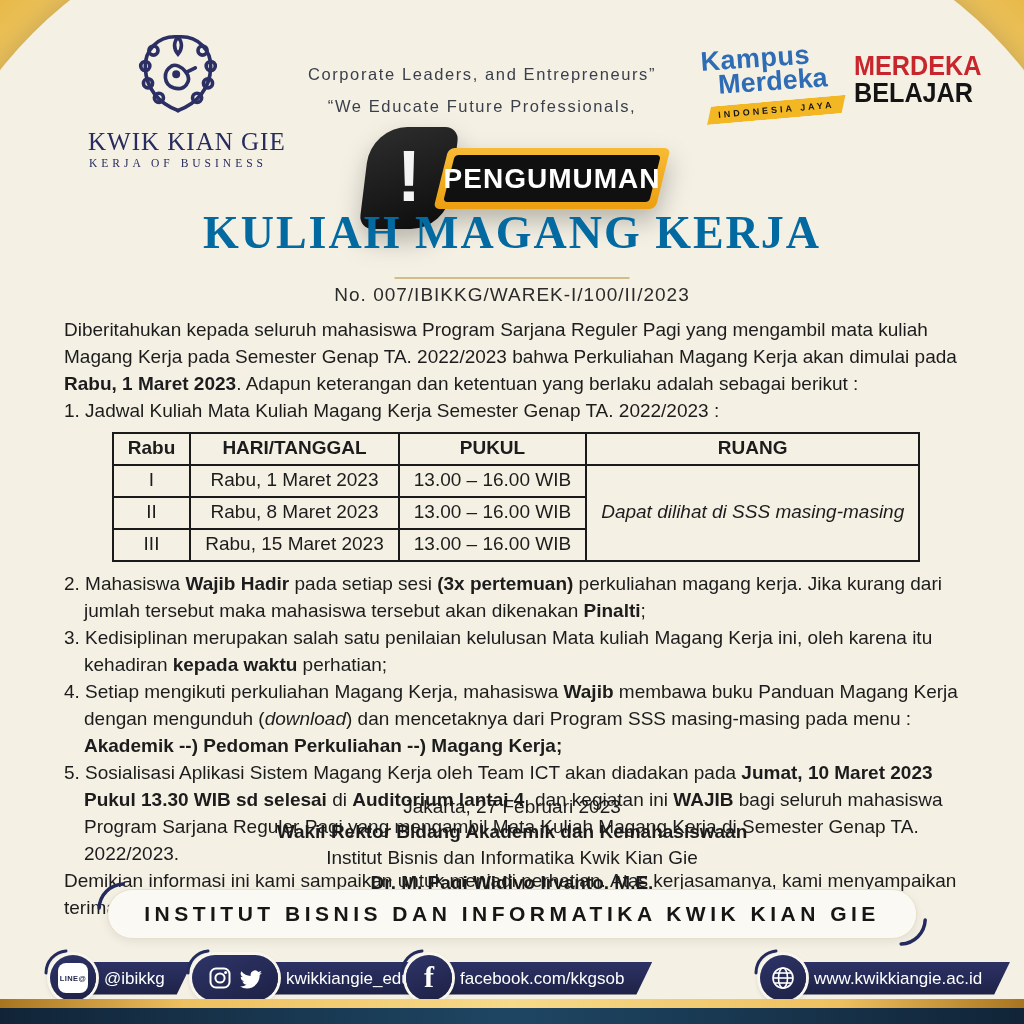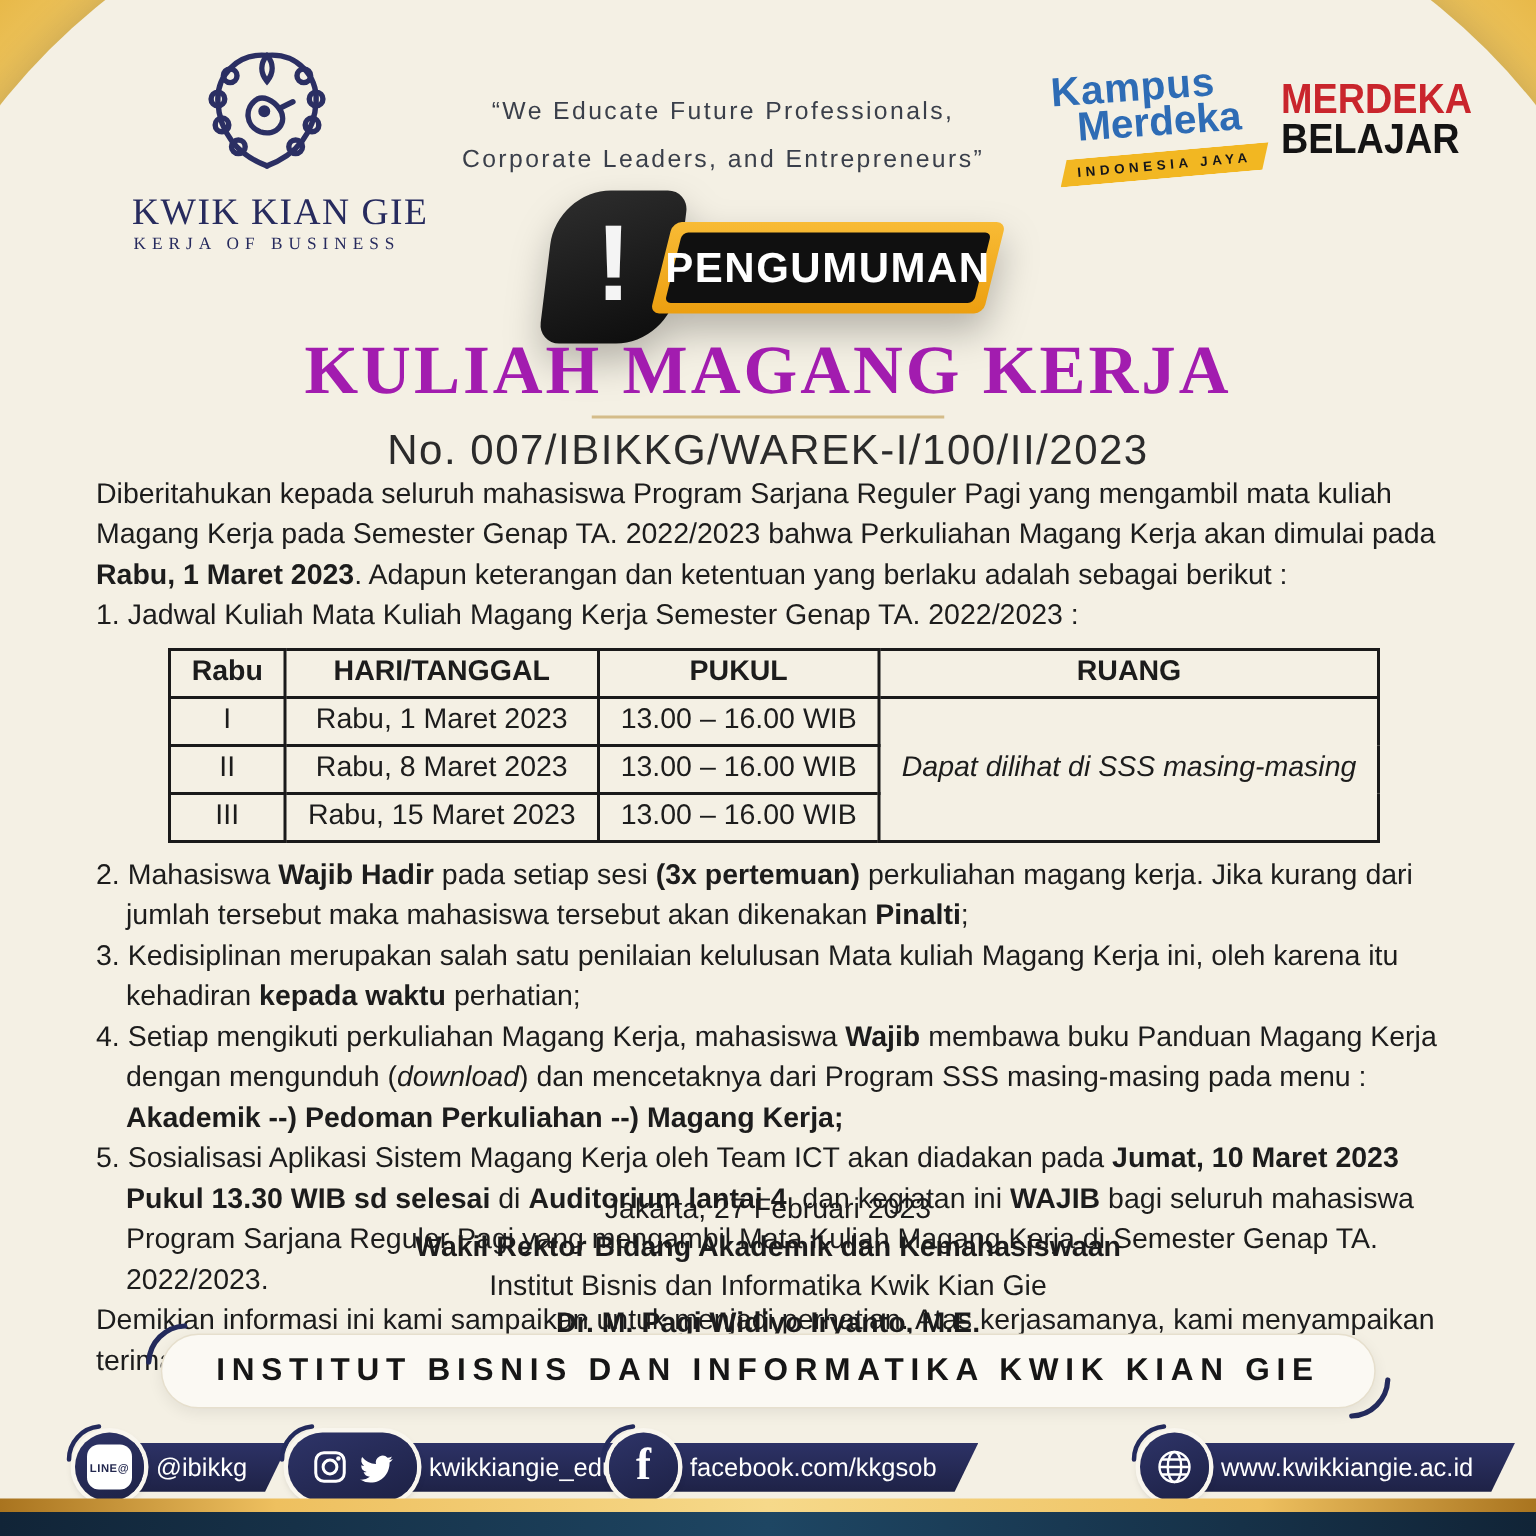--- a/index.html
+++ b/index.html
@@ -41,23 +41,23 @@
 
   
   .pengumuman { position:absolute; left:50%; top:127px; transform:translateX(-50%); width:302px; height:103px; filter:drop-shadow(0 12px 12px rgba(0,0,0,.25)); z-index:2; }
   .excl-blob { position:absolute; left:4px; top:0; width:88px; height:102px; background:linear-gradient(160deg,#2e2e2e,#0c0c0c); border-radius:36px 14px 36px 14px; transform:skewX(-7deg); }
   .excl-mark { position:absolute; left:4px; top:-2px; width:88px; height:102px; display:flex; align-items:center; justify-content:center; color:#f4f4f4; font-size:72px; font-weight:800; }
   .banner-y { position:absolute; left:80px; top:21px; width:222px; height:61px; background:linear-gradient(180deg,#f8bb35,#ec9f10); transform:skewX(-14deg); border-radius:6px; }
   .banner-k { position:absolute; left:88px; top:28px; width:206px; height:47px; background:#101010; transform:skewX(-14deg); border-radius:4px; }
   .banner-label { position:absolute; left:88px; top:28px; width:206px; height:47px; display:flex; align-items:center; justify-content:center; color:#fff; font-size:28px; font-weight:800; letter-spacing:1px; }
 
   
-  .main-title { position:absolute; top:220px; width:100%; text-align:center; font-family:"Liberation Serif",serif; font-size:46px; font-weight:600; letter-spacing:2px; color:#a21caf; z-index:2; }
+  .main-title { position:absolute; top:206px; width:100%; text-align:center; font-family:"Liberation Serif",serif; font-size:46px; font-weight:600; letter-spacing:2px; color:#0369a1; z-index:2; }
   .title-rule { position:absolute; top:277px; left:50%; transform:translateX(-50%); width:235px; height:2px; background:#c9ab6b; opacity:.75; z-index:2; }
-  .doc-number { position:absolute; top:284px; width:100%; text-align:center; font-size:28px; letter-spacing:1px; color:#2b2b2b; z-index:2; }
+  .doc-number { position:absolute; top:284px; width:100%; text-align:center; font-size:19px; letter-spacing:1px; color:#2b2b2b; z-index:2; }
 
   
   .content { position:absolute; left:64px; right:56px; top:317px; font-size:19px; line-height:1.42; color:#1c1c1c; z-index:2; }
   .content p { margin:0; }
   .item1 { margin-top:9px; }
   table.schedule { margin:7px auto 9px; border-collapse:collapse; background:transparent; }
   .schedule th, .schedule td { border:2px solid #1a1a1a; padding:1px 14px; text-align:center; font-size:19px; height:28px; }
   .schedule th { font-weight:700; }
   .ruang-cell { font-style:italic; padding:0 16px; }
   .list-item { margin-top:7px; padding-left:20px; text-indent:-20px; }
@@ -118,22 +118,22 @@
         <path d="M53 44 C43 50 44 64 55 68 C67 72 76 61 69 51 C64 44 57 42 53 44"></path>
         <path d="M69 51 L79 46"></path>
         <circle cx="58" cy="53" r="2.4" fill="#2b2f63"></circle>
       </g>
     </svg>
     <div class="logo-title">KWIK KIAN GIE</div>
     <div class="logo-subtitle">KERJA OF BUSINESS</div>
   </div>
 
   <div class="quote">
+    <div>Corporate Leaders, and Entrepreneurs”</div>
     <div>“We Educate Future Professionals,</div>
-    <div>Corporate Leaders, and Entrepreneurs”</div>
   </div>
 
   <div class="km">
     <div class="km-l1">Kampus</div>
     <div class="km-l2">Merdeka</div>
     <div class="km-ribbon">INDONESIA JAYA</div>
   </div>
 
   <div class="mb">
     <div class="mb-merdeka">MERDEKA</div>

